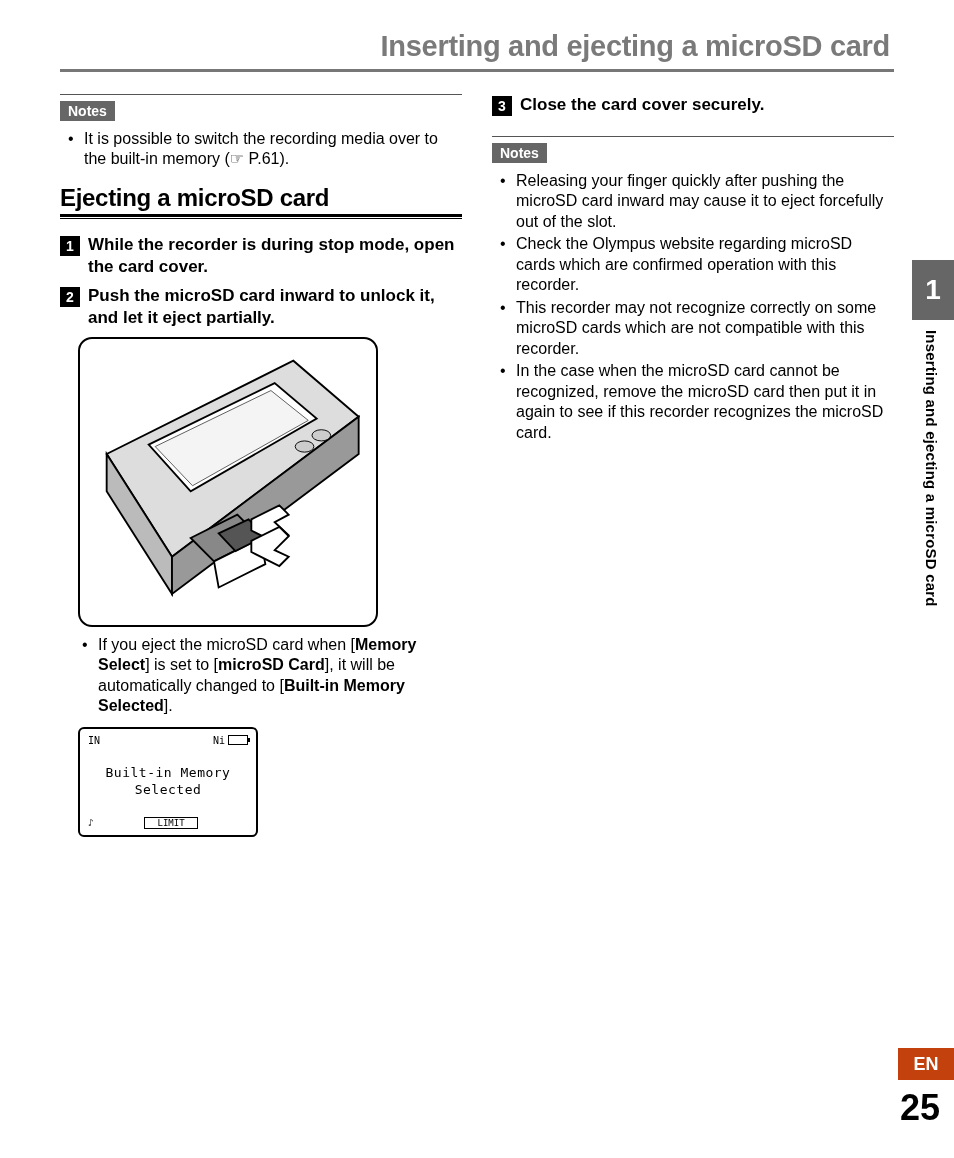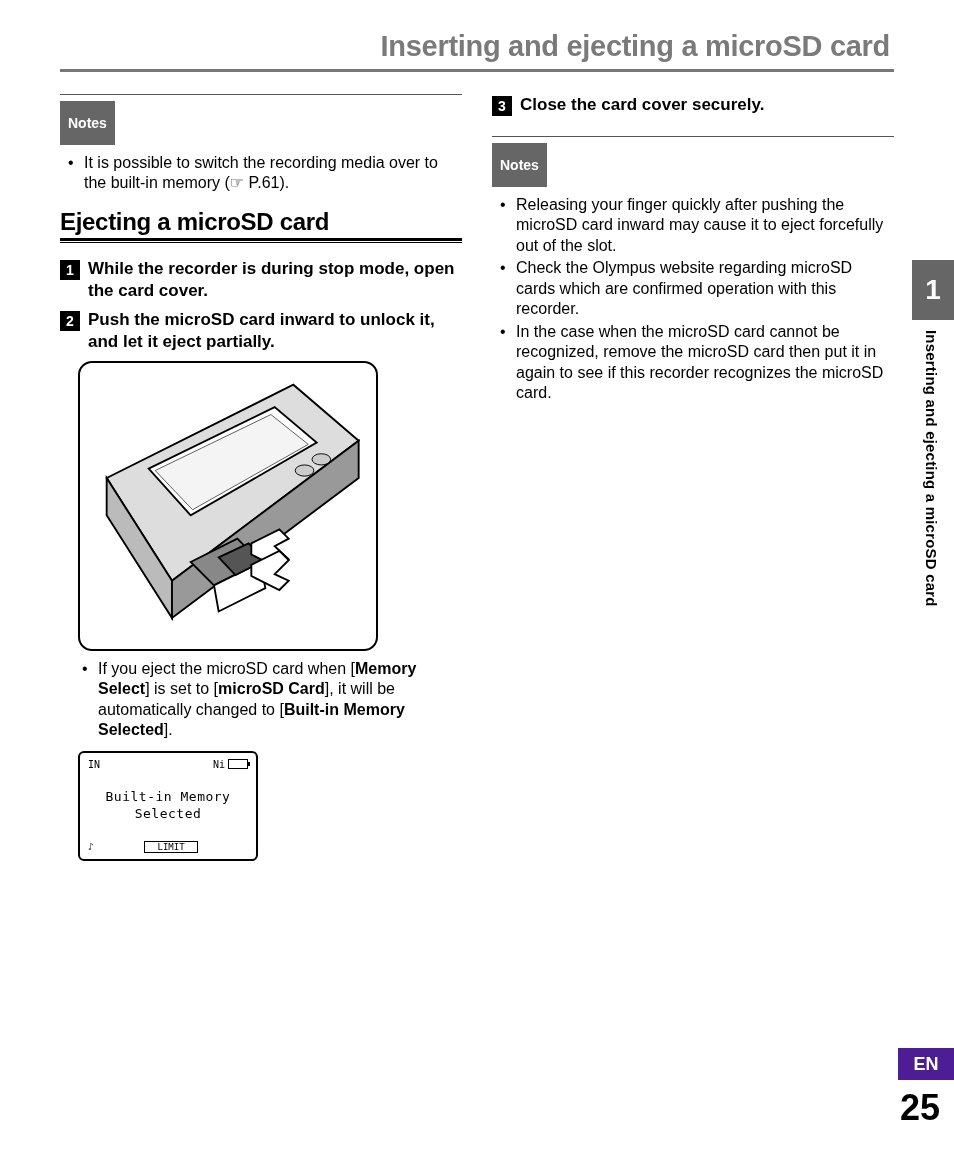--- a/index.html
+++ b/index.html
@@ -38,21 +38,21 @@
   .col {
     flex: 1 1 0;
     min-width: 0;
   }
   .notes-box {
     display: inline-block;
     background: #666;
     color: #fff;
     font-weight: 700;
     font-size: 14px;
-    padding: 14px 8px;
+    padding: 2px 8px;
     margin-bottom: 8px;
   }
   .notes-line {
     height: 1px;
     background: #555;
     margin-bottom: 6px;
   }
   ul.bullets {
     list-style: none;
     padding-left: 4px;
@@ -203,21 +203,21 @@
     font-size: 15px;
     font-weight: 700;
     letter-spacing: 0.2px;
   }
   .lang-badge {
     position: absolute;
     right: 0;
     bottom: 78px;
     width: 56px;
     height: 32px;
-    background: #4c1d95;
+    background: #c2410c;
     color: #fff;
     font-weight: 700;
     font-size: 18px;
     display: flex;
     align-items: center;
     justify-content: center;
   }
   .page-number {
     position: absolute;
     right: 14px;
@@ -321,20 +321,21 @@
         <div class="step-text">Close the card cover securely.</div>
       </div>
 
       <div style="height:12px"></div>
       <div class="notes-line"></div>
       <div class="notes-box">Notes</div>
 
       <ul class="bullets">
         <li><span>Releasing your finger quickly after pushing the microSD card inward may cause it to eject forcefully out of the slot.</span></li>
         <li><span>Check the Olympus website regarding microSD cards which are confirmed operation with this recorder.</span></li>
+        <li><span>This recorder may not recognize correctly on some microSD cards which are not compatible with this recorder.</span></li>
         <li><span>In the case when the microSD card cannot be recognized, remove the microSD card then put it in again to see if this recorder recognizes the microSD card.</span></li>
       </ul>
 
     </div>
   </div>
 
   <div class="side-tab">
     <span>1</span>
   </div>
   <div class="side-label">Inserting and ejecting a microSD card</div>

